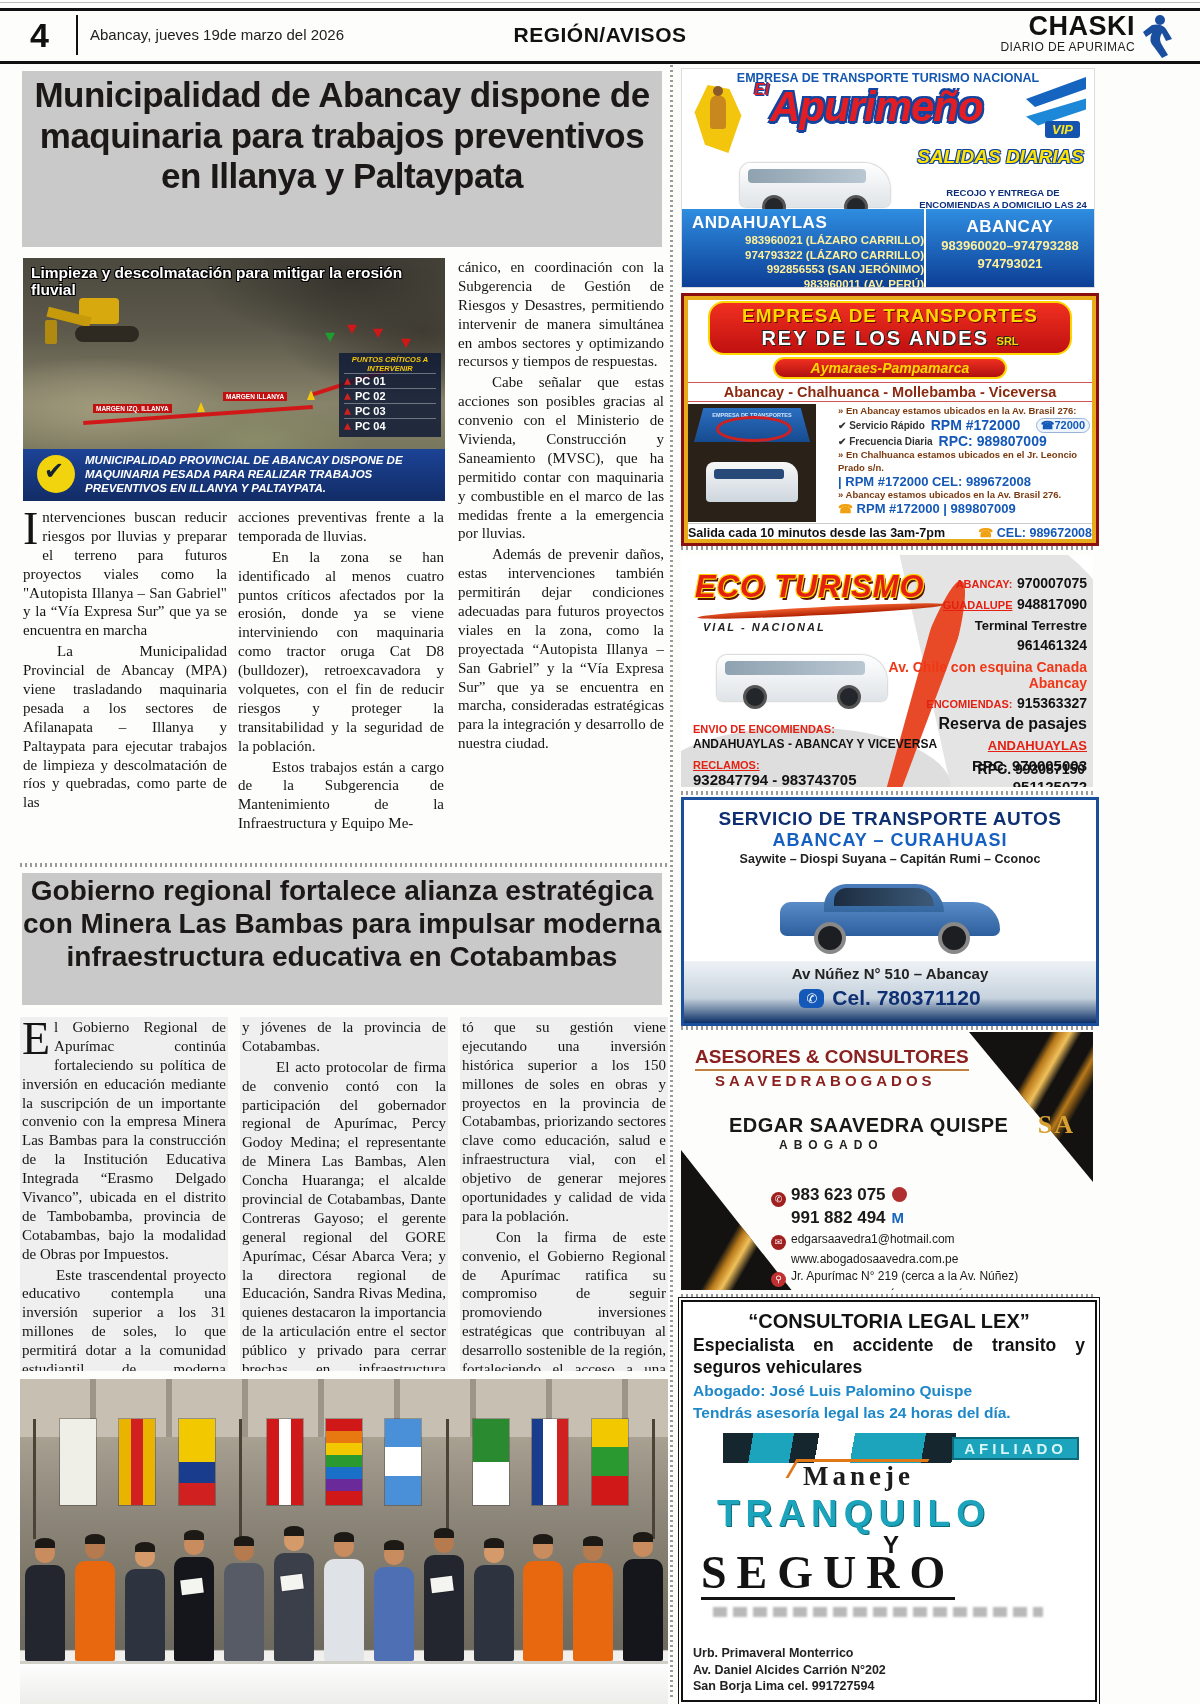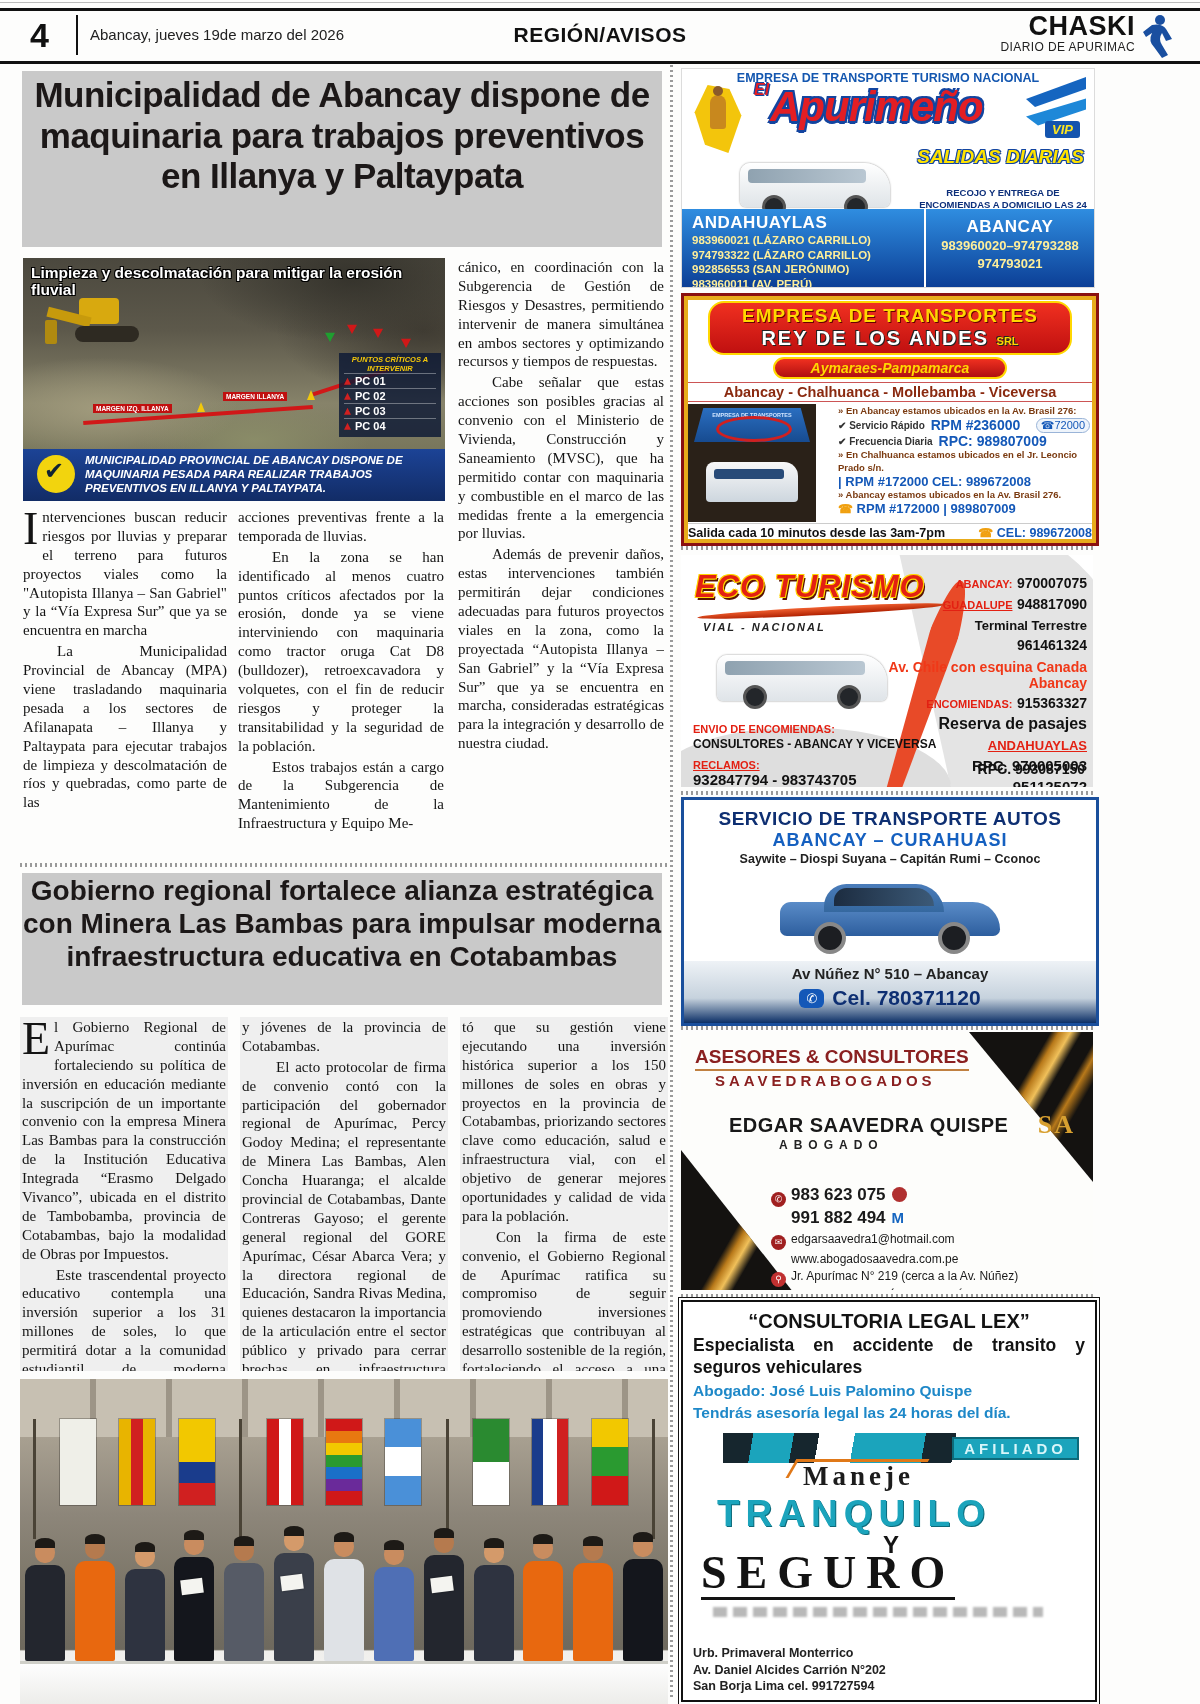--- a/index.html
+++ b/index.html
@@ -110,21 +110,21 @@
   .van-body{position:absolute;left:0;top:8px;width:150px;height:44px;background:linear-gradient(180deg,#fff,#dfe4e8);border-radius:10px 26px 6px 6px;box-shadow:0 0 2px rgba(0,0,0,.5);}
   .van-win{position:absolute;left:8px;top:14px;width:118px;height:14px;background:linear-gradient(90deg,#8fa2b0,#b9c7d2);border-radius:4px;}
   .van-wheel{position:absolute;bottom:0;width:18px;height:18px;border-radius:50%;background:#23262a;border:3px solid #555;}
   .ad1-peru{position:absolute;left:10px;top:16px;width:52px;height:68px;background:#f3c50c;clip-path:polygon(30% 0,72% 6%,95% 45%,70% 100%,25% 88%,5% 40%);}
   .ad1-danc{position:absolute;left:28px;top:26px;width:16px;height:34px;background:#c8881e;border-radius:8px 8px 3px 3px;}
   .ad1-danc::before{content:"";position:absolute;left:3px;top:-9px;width:10px;height:10px;border-radius:50%;background:#8a5a2a;}
   .ad1-bot{position:absolute;left:0;bottom:0;width:100%;height:78px;background:linear-gradient(180deg,#2f8de0,#0c3f96);display:flex;}
   .ad1-bot .lft{width:232px;padding:4px 0 0 10px;}
   .ad1-bot .rgt{flex:1;border-left:2px solid #fff;text-align:center;padding-top:8px;}
   .ad1-city{color:#fff;font-weight:800;font-size:17px;letter-spacing:.5px;}
-  .ad1-ph{color:#ffef9a;font-weight:bold;font-size:11.5px;line-height:1.28;}
+  .ad1-ph{color:#ffef9a;font-weight:bold;font-size:11.5px;line-height:1.28;text-align:right;}
   .ad1-ph2{color:#ffef9a;font-weight:bold;font-size:13px;line-height:1.35;}
 
   
   .ad2{top:228px;height:247px;background:#fff;border:3px solid #8a1010;}
   .ad2-in{position:absolute;inset:0;border:4px solid #e8ab1a;}
   .ad2-redbox{margin:5px auto 0;width:360px;background:linear-gradient(180deg,#f03020,#c01010);border:2px solid #ffd700;border-radius:16px;text-align:center;padding:2px 0 3px;}
   .ad2-l1{font-size:19px;font-weight:800;color:#ffd700;letter-spacing:1px;text-shadow:1px 1px 0 #600;}
   .ad2-l2{font-size:20px;font-weight:800;color:#fff;letter-spacing:2px;text-shadow:1px 1px 0 #222,-1px -1px 0 #222;}
   .ad2-l2 .srl{font-size:11px;color:#ffd700;letter-spacing:0;}
   .ad2-sub{margin:2px auto 0;width:230px;background:linear-gradient(180deg,#f03020,#b01010);border:2px solid #ffd700;border-radius:12px;text-align:center;
@@ -135,21 +135,21 @@
   .ad2-awn{position:absolute;left:6px;top:4px;width:116px;height:34px;background:linear-gradient(180deg,#2a6ec0,#174b90);clip-path:polygon(0 100%,8% 0,92% 0,100% 100%);}
   .ad2-awn span{display:block;text-align:center;color:#cfe4ff;font-size:5.5px;font-weight:bold;padding-top:4px;}
   .ad2-ellip{position:absolute;left:28px;top:12px;width:70px;height:20px;border:3px solid #d02020;border-radius:50%;}
   .ad2-van{position:absolute;left:18px;top:58px;width:92px;height:40px;background:linear-gradient(180deg,#f8f8f8,#cdd6de);border-radius:8px 14px 4px 4px;}
   .ad2-van::before{content:"";position:absolute;left:8px;top:7px;width:70px;height:10px;background:#274a78;border-radius:3px;}
   .ad2-info{flex:1;padding:1px 6px 0 22px;}
   .ad2-loc{font-size:9.5px;font-weight:bold;color:#7a3a10;line-height:1.3;}
   .ad2-svc{display:flex;align-items:center;gap:6px;}
   .ad2-chk{font-size:10px;font-weight:bold;color:#333;}
   .ad2-num{font-size:14px;font-weight:800;color:#1458b8;}
-  .ad2-badge{margin-left:auto;background:#eef4fb;border:1px solid #9ab4d8;border-radius:8px;color:#1458b8;font-weight:400;font-size:11px;padding:0 4px;}
+  .ad2-badge{margin-left:auto;background:#eef4fb;border:1px solid #9ab4d8;border-radius:8px;color:#1458b8;font-weight:700;font-size:11px;padding:0 4px;}
   .ad2-num2{font-size:13px;font-weight:800;color:#1458b8;}
   .ad2-bot{position:absolute;left:4px;right:4px;bottom:3px;display:flex;justify-content:space-between;align-items:center;border-top:1px solid #ccc;padding-top:2px;}
   .ad2-sal{font-size:12.5px;font-weight:800;color:#111;}
   .ad2-cel{font-size:12.5px;font-weight:800;color:#1458b8;}
   .phic{color:#f0a010;font-size:12px;}
 
   
   .ad3{top:490px;height:232px;background:#fff;}
   .ad3-sw1{position:absolute;right:-40px;top:-30px;width:300px;height:340px;background:#e4e4e4;border-radius:50%;clip-path:polygon(20% 0,100% 0,100% 100%,45% 100%);}
   .ad3-sw2{position:absolute;right:150px;top:20px;width:34px;height:230px;background:#e84a28;border-radius:50% 50% 40% 40%;transform:rotate(18deg);clip-path:polygon(0 0,100% 0,70% 100%,30% 100%);}
@@ -455,21 +455,21 @@
           <div class="ad2-awn">
               <span>EMPRESA DE TRANSPORTES</span>
             </div>
           <div class="ad2-ellip"></div>
           <div class="ad2-van"></div>
         </div>
         <div class="ad2-info">
           <div class="ad2-loc">» En Abancay estamos ubicados en la Av. Brasil 276:</div>
           <div class="ad2-svc">
             <span class="ad2-chk">✔ Servicio Rápido</span>
-            <span class="ad2-num">RPM #236000</span>
+            <span class="ad2-num">RPM #172000</span>
             <span class="ad2-badge">☎72000</span>
           </div>
           <div class="ad2-svc">
             <span class="ad2-chk">✔ Frecuencia Diaria</span>
             <span class="ad2-num">RPC: 989807009</span>
           </div>
           <div class="ad2-loc">» En Chalhuanca estamos ubicados en el Jr. Leoncio Prado s/n.</div>
           <div class="ad2-num2">| RPM #172000  CEL: 989672008</div>
           <div class="ad2-loc">» Abancay estamos ubicados en la Av. Brasil 276.</div>
           <div class="ad2-num2"><span class="phic">☎</span> <span>RPM #172000  |  989807009</span></div>
@@ -504,21 +504,21 @@
         <div class="ad3-addr">Av. Chile con esquina Canada Abancay</div>
         <div style="margin-top:2px;"><span class="rlab">ENCOMIENDAS:</span> <span class="rnum">915363327</span></div>
         <div class="ad3-res">Reserva de pasajes</div>
         <div><span class="rlab rlabu" style="font-size:13px;">ANDAHUAYLAS</span></div>
         <div><span class="rnum" style="font-size:15px;">RPC. 970005003</span></div>
         <div><span class="rnum" style="font-size:15px;">951125072</span></div>
 
       </div>
       <div class="ad3-envio">
         <div class="rlab">ENVIO DE ENCOMIENDAS:</div>
-        <div class="rnum" style="font-size:12px;">CONSULTORES - ABANCAY Y VICEVERSA</div>
+        <div class="rnum" style="font-size:12px;">ANDAHUAYLAS - ABANCAY Y VICEVERSA</div>
       </div>
       <div class="ad3-recl">
         <div class="rlab rlabu">RECLAMOS:</div>
         <div class="rnum" style="font-size:15px;">932847794 - 983743705</div>
       </div>
       <div class="ad3-rpc3">RPC. 993087150</div>
     </div>
 
     <div class="hsep" style="position:absolute;top:726px;width:100%;"></div>
 

